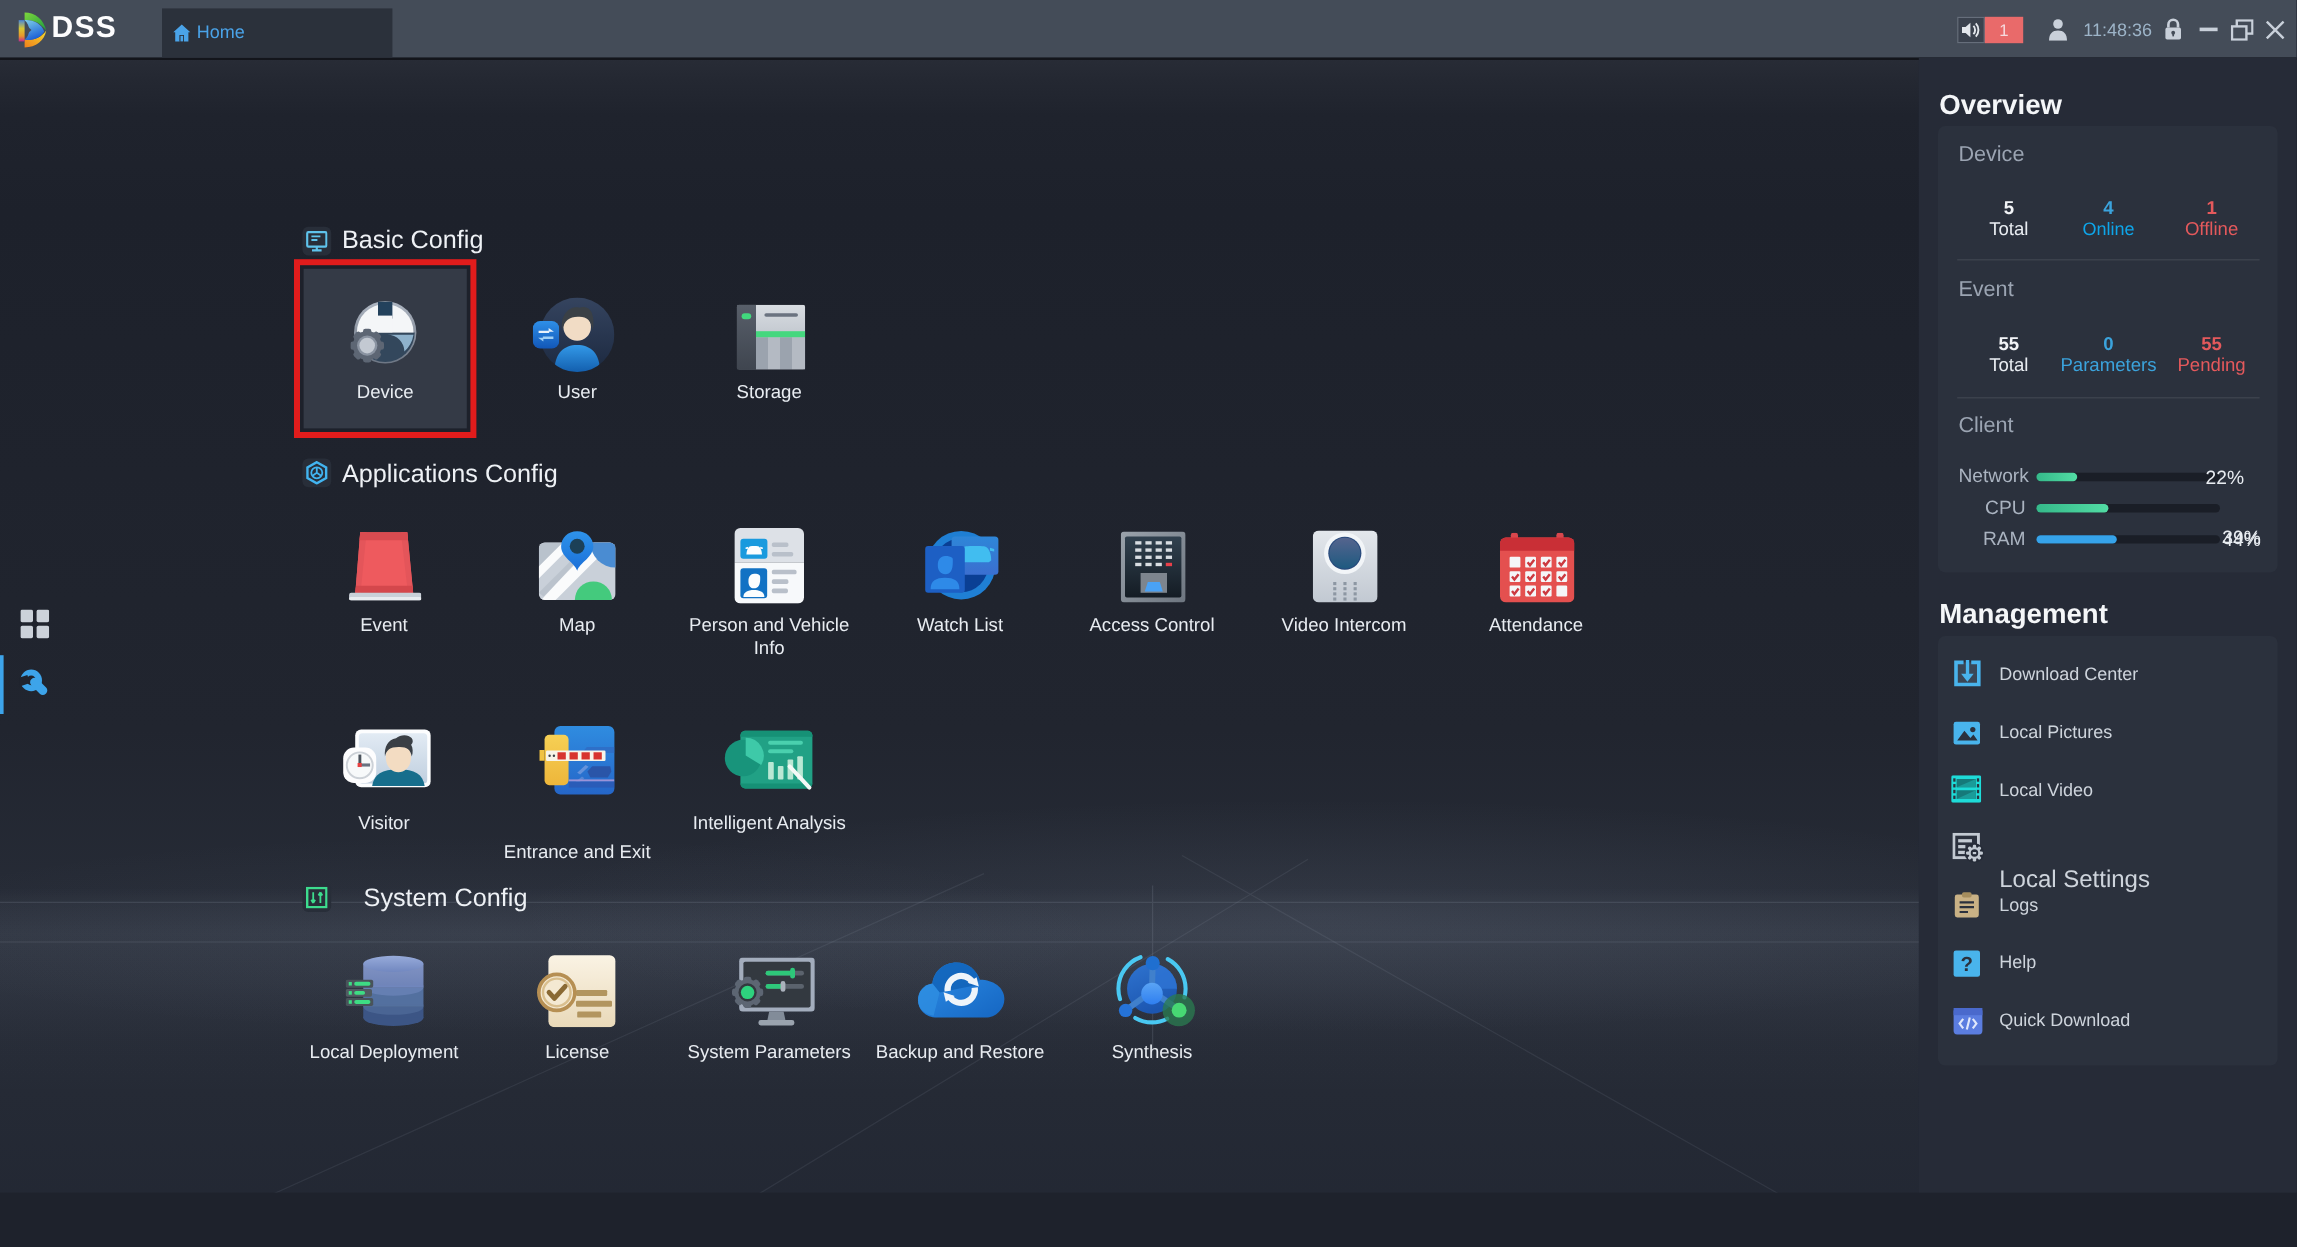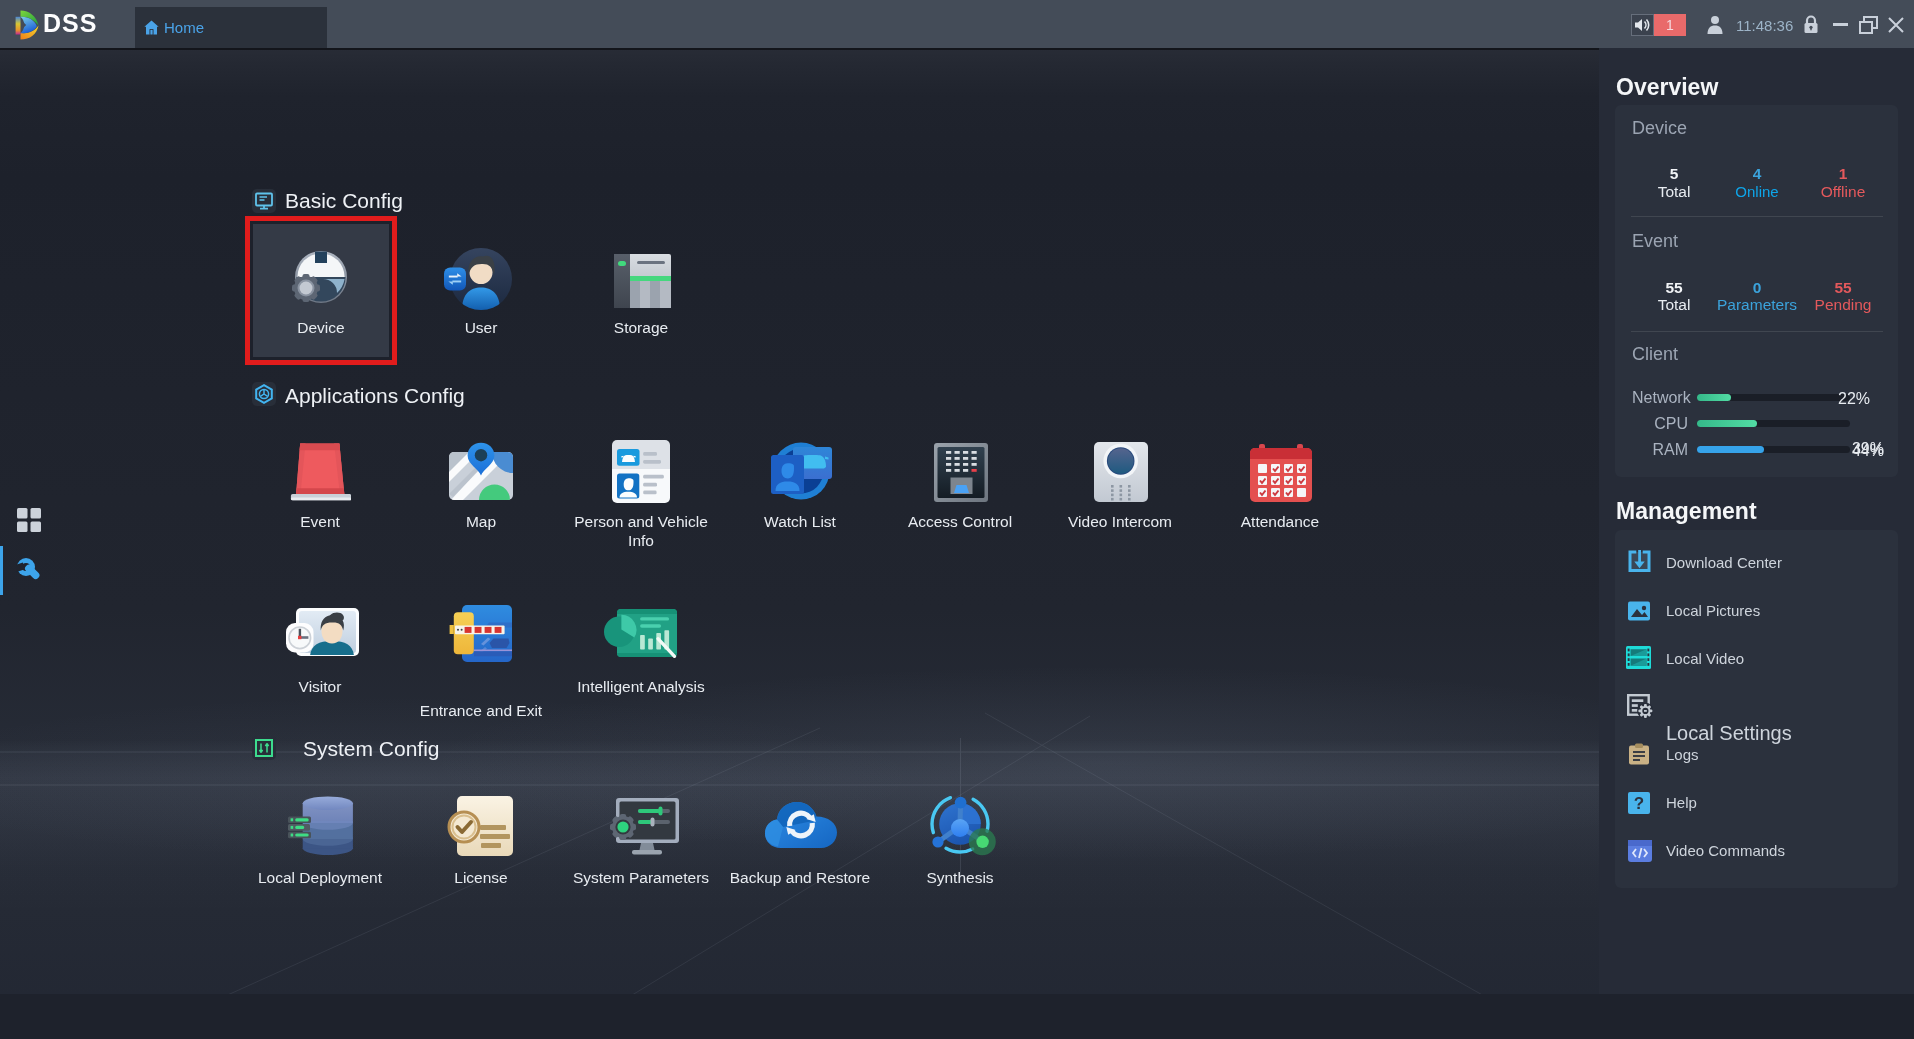--- a/index.html
+++ b/index.html
@@ -734,15 +734,15 @@
     <rect x="1" y="1" width="22" height="22" rx="2" fill="#49b4ec"></rect>
     <text x="12" y="18" font-family="Liberation Sans, sans-serif" font-size="17" font-weight="bold" fill="#2b313d" text-anchor="middle">?</text>
   </svg>
   <div class="abs" style="left:1666px;top:794px;color:#ced4dc;font-size:15px;">Help</div>
 
   <svg class="abs" style="left:1627px;top:839px" width="26" height="24" viewBox="0 0 26 24">
     <rect x="1" y="1" width="24" height="22" rx="3" fill="#5b7de0"></rect>
     <rect x="1" y="1" width="24" height="6" fill="#4a69cc"></rect>
     <path d="M9 10 L6 14 L9 18 M17 10 L20 14 L17 18 M14.5 9 L12 19" stroke="#dfe7fb" stroke-width="1.8" fill="none"></path>
   </svg>
-  <div class="abs" style="left:1666px;top:842px;color:#ced4dc;font-size:15px;">Video Commands</div>
+  <div class="abs" style="left:1666px;top:842px;color:#ced4dc;font-size:15px;">Quick Download</div>
 
 </div>
 
 </body></html>

